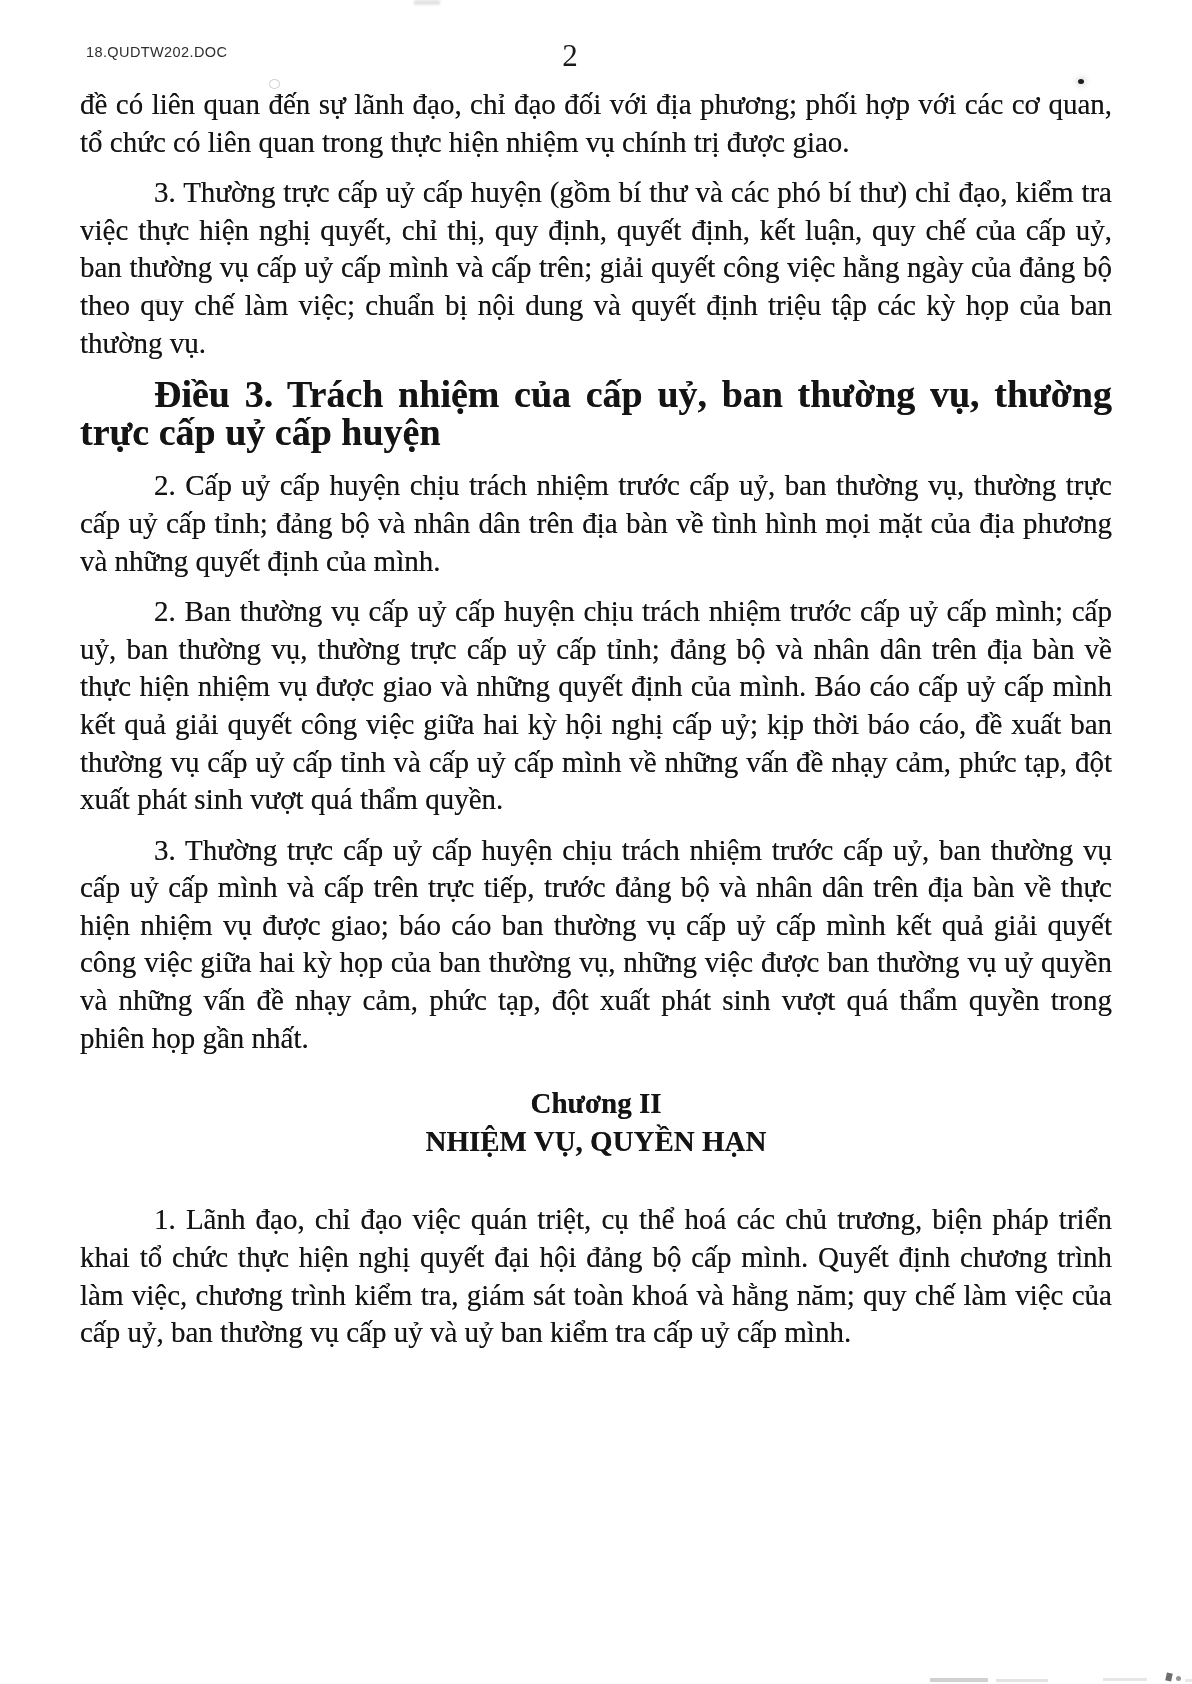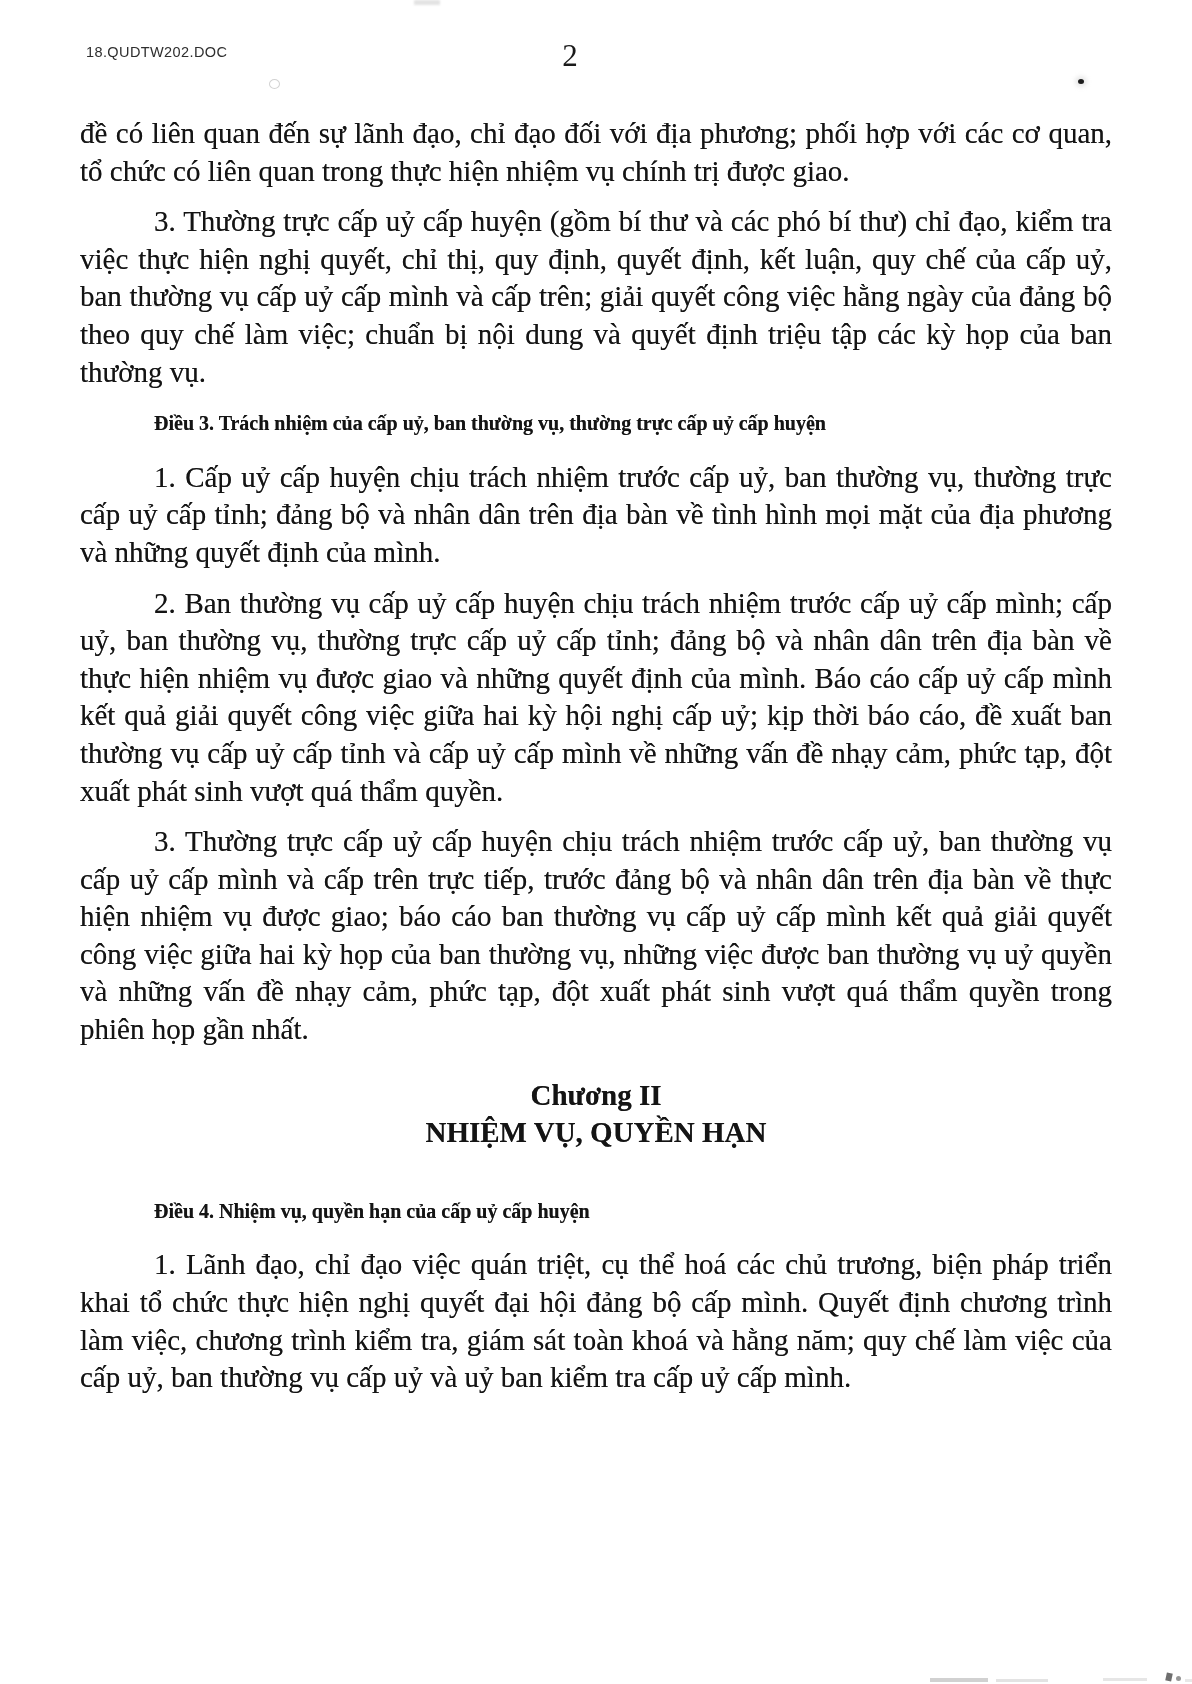--- a/index.html
+++ b/index.html
@@ -30,31 +30,31 @@
     width: 60px;
     text-align: center;
     font-size: 31px;
     color: #1a1a1a;
   }
 
   
   .content {
     position: absolute;
     left: 80px; right: 80px; top: 0;
-    padding-top: 115px;
+    padding-top: 86px;
     font-size: 29px;
     line-height: 37.6px;
     text-align: justify;
     text-shadow: 0 0 0.5px rgba(10,10,10,0.6);
   }
   .content p, .content h3, .content .chapter { margin: 0 0 13px 0; }
   .para { text-indent: 74px; }
   .para.cont { text-indent: 0; }
   .article {
-    font-size: 20px;
+    font-size: 38px;
     font-weight: bold;
     text-indent: 74px;
     margin: 14px 0 16px 0 !important;
     text-align: justify;
   }
   .chapter {
     text-align: center;
     font-weight: bold;
     text-indent: 0;
     margin: 28px 0 41px 0 !important;
@@ -84,32 +84,31 @@
   <span class="page-num">2</span>
 
   <div class="content">
 
     <p class="para cont">đề có liên quan đến sự lãnh đạo, chỉ đạo đối với địa phương; phối hợp với các cơ quan, tổ chức có liên quan trong thực hiện nhiệm vụ chính trị được giao.</p>
 
     <p class="para">3. Thường trực cấp uỷ cấp huyện (gồm bí thư và các phó bí thư) chỉ đạo, kiểm tra việc thực hiện nghị quyết, chỉ thị, quy định, quyết định, kết luận, quy chế của cấp uỷ, ban thường vụ cấp uỷ cấp mình và cấp trên; giải quyết công việc hằng ngày của đảng bộ theo quy chế làm việc; chuẩn bị nội dung và quyết định triệu tập các kỳ họp của ban thường vụ.</p>
 
     <h3 class="article">Điều 3. Trách nhiệm của cấp uỷ, ban thường vụ, thường trực cấp uỷ cấp huyện</h3>
 
-    <p class="para">1. Cấp uỷ cấp huyện chịu trách nhiệm trước cấp uỷ, ban thường vụ, thường trực cấp uỷ cấp tỉnh; đảng bộ và nhân dân trên địa bàn về tình hình mọi mặt của địa phương và những quyết định của mình.</p>
+    <p class="para">2. Cấp uỷ cấp huyện chịu trách nhiệm trước cấp uỷ, ban thường vụ, thường trực cấp uỷ cấp tỉnh; đảng bộ và nhân dân trên địa bàn về tình hình mọi mặt của địa phương và những quyết định của mình.</p>
 
     <p class="para">2. Ban thường vụ cấp uỷ cấp huyện chịu trách nhiệm trước cấp uỷ cấp mình; cấp uỷ, ban thường vụ, thường trực cấp uỷ cấp tỉnh; đảng bộ và nhân dân trên địa bàn về thực hiện nhiệm vụ được giao và những quyết định của mình. Báo cáo cấp uỷ cấp mình kết quả giải quyết công việc giữa hai kỳ hội nghị cấp uỷ; kịp thời báo cáo, đề xuất ban thường vụ cấp uỷ cấp tỉnh và cấp uỷ cấp mình về những vấn đề nhạy cảm, phức tạp, đột xuất phát sinh vượt quá thẩm quyền.</p>
 
     <p class="para">3. Thường trực cấp uỷ cấp huyện chịu trách nhiệm trước cấp uỷ, ban thường vụ cấp uỷ cấp mình và cấp trên trực tiếp, trước đảng bộ và nhân dân trên địa bàn về thực hiện nhiệm vụ được giao; báo cáo ban thường vụ cấp uỷ cấp mình kết quả giải quyết công việc giữa hai kỳ họp của ban thường vụ, những việc được ban thường vụ uỷ quyền và những vấn đề nhạy cảm, phức tạp, đột xuất phát sinh vượt quá thẩm quyền trong phiên họp gần nhất.</p>
 
     <div class="chapter">
       <div>Chương II</div>
       <div>NHIỆM VỤ, QUYỀN HẠN</div>
     </div>
 
-    <h3 class="article">Điều 4. Nhiệm vụ, quyền hạn của cấp uỷ cấp huyện</h3>
 
     <p class="para">1. Lãnh đạo, chỉ đạo việc quán triệt, cụ thể hoá các chủ trương, biện pháp triển khai tổ chức thực hiện nghị quyết đại hội đảng bộ cấp mình. Quyết định chương trình làm việc, chương trình kiểm tra, giám sát toàn khoá và hằng năm; quy chế làm việc của cấp uỷ, ban thường vụ cấp uỷ và uỷ ban kiểm tra cấp uỷ cấp mình.</p>
 
 
   </div>
 
   <div class="artifact a-top-smudge"></div>
   <div class="artifact a-dot"></div>
   <div class="artifact a-ring1"></div>
   <div class="artifact a-ring2"></div>

